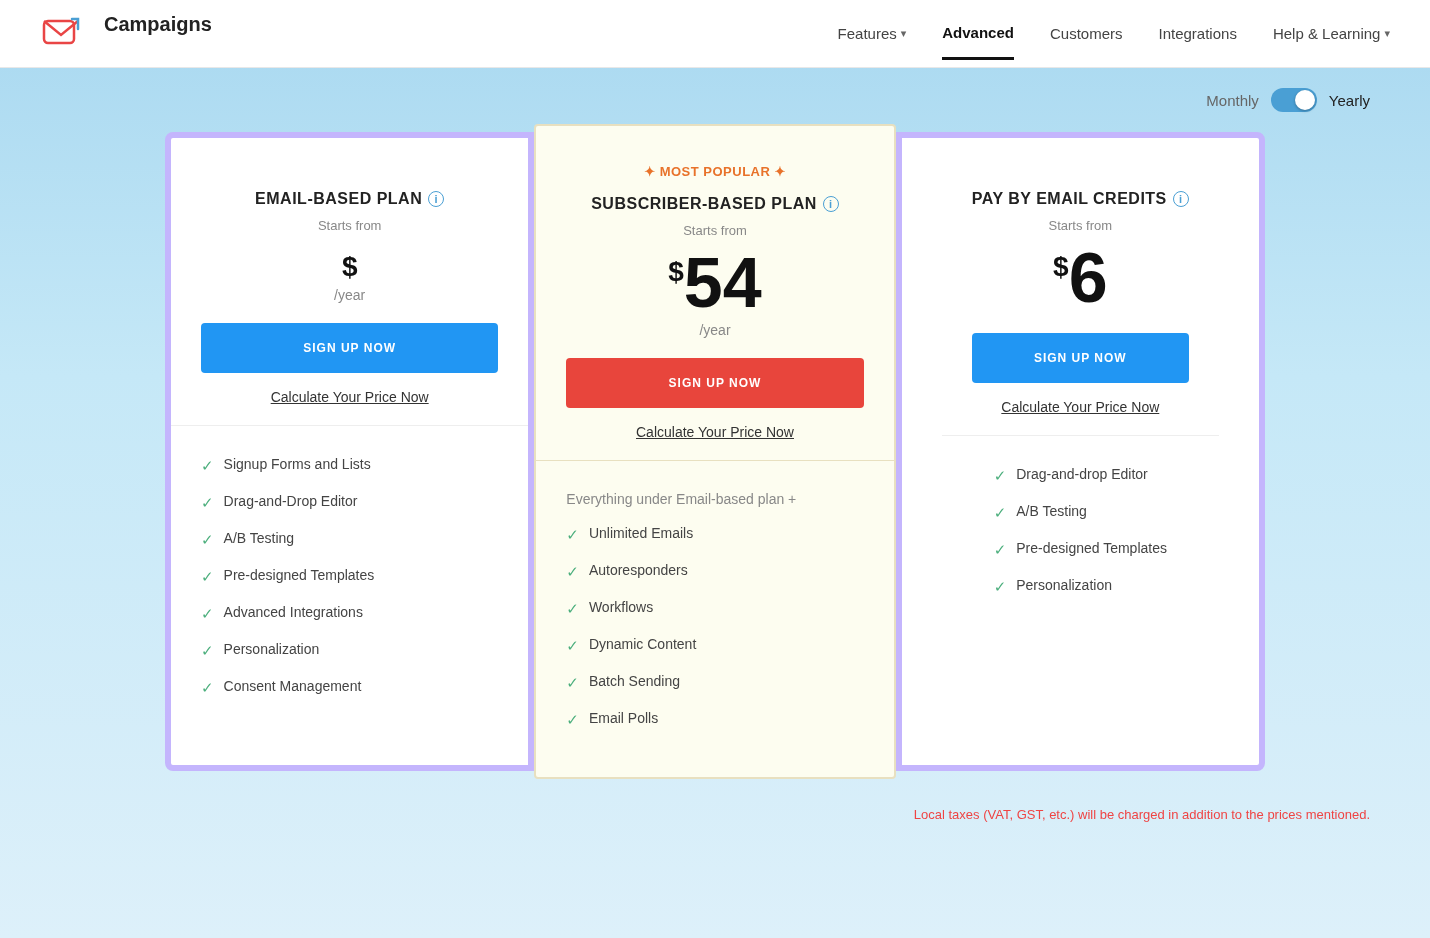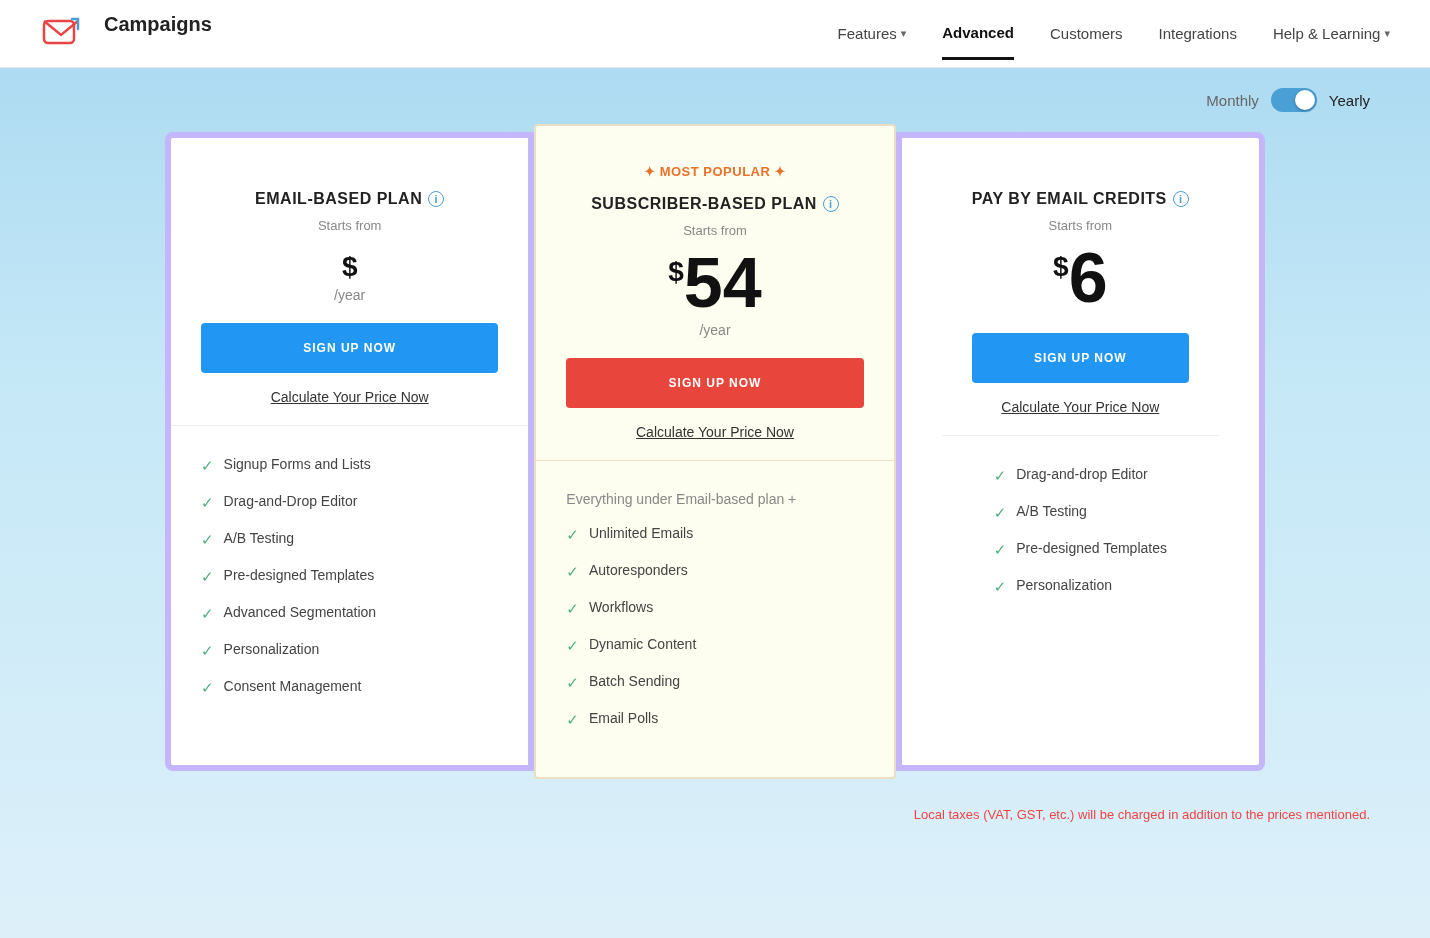--- a/index.html
+++ b/index.html
@@ -334,21 +334,21 @@
         <div class="feature-item">
           <span class="check-icon">✓</span>
           <span>A/B Testing</span>
         </div>
         <div class="feature-item">
           <span class="check-icon">✓</span>
           <span>Pre-designed Templates</span>
         </div>
         <div class="feature-item">
           <span class="check-icon">✓</span>
-          <span>Advanced Segmentation</span>
+          <span>Advanced Integrations</span>
         </div>
         <div class="feature-item">
           <span class="check-icon">✓</span>
           <span>Personalization</span>
         </div>
         <div class="feature-item">
           <span class="check-icon">✓</span>
           <span>Consent Management</span>
         </div>
       </div>

